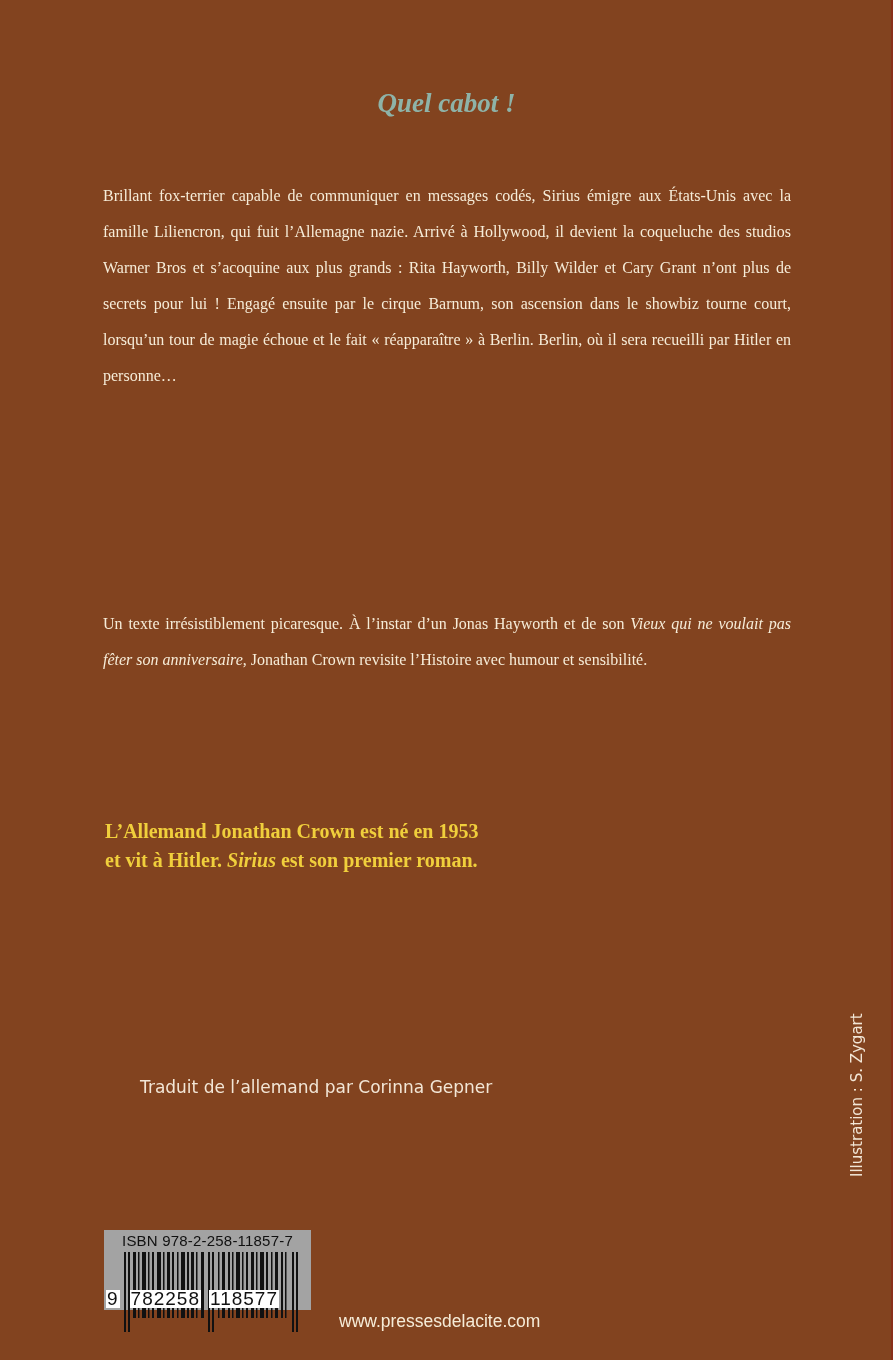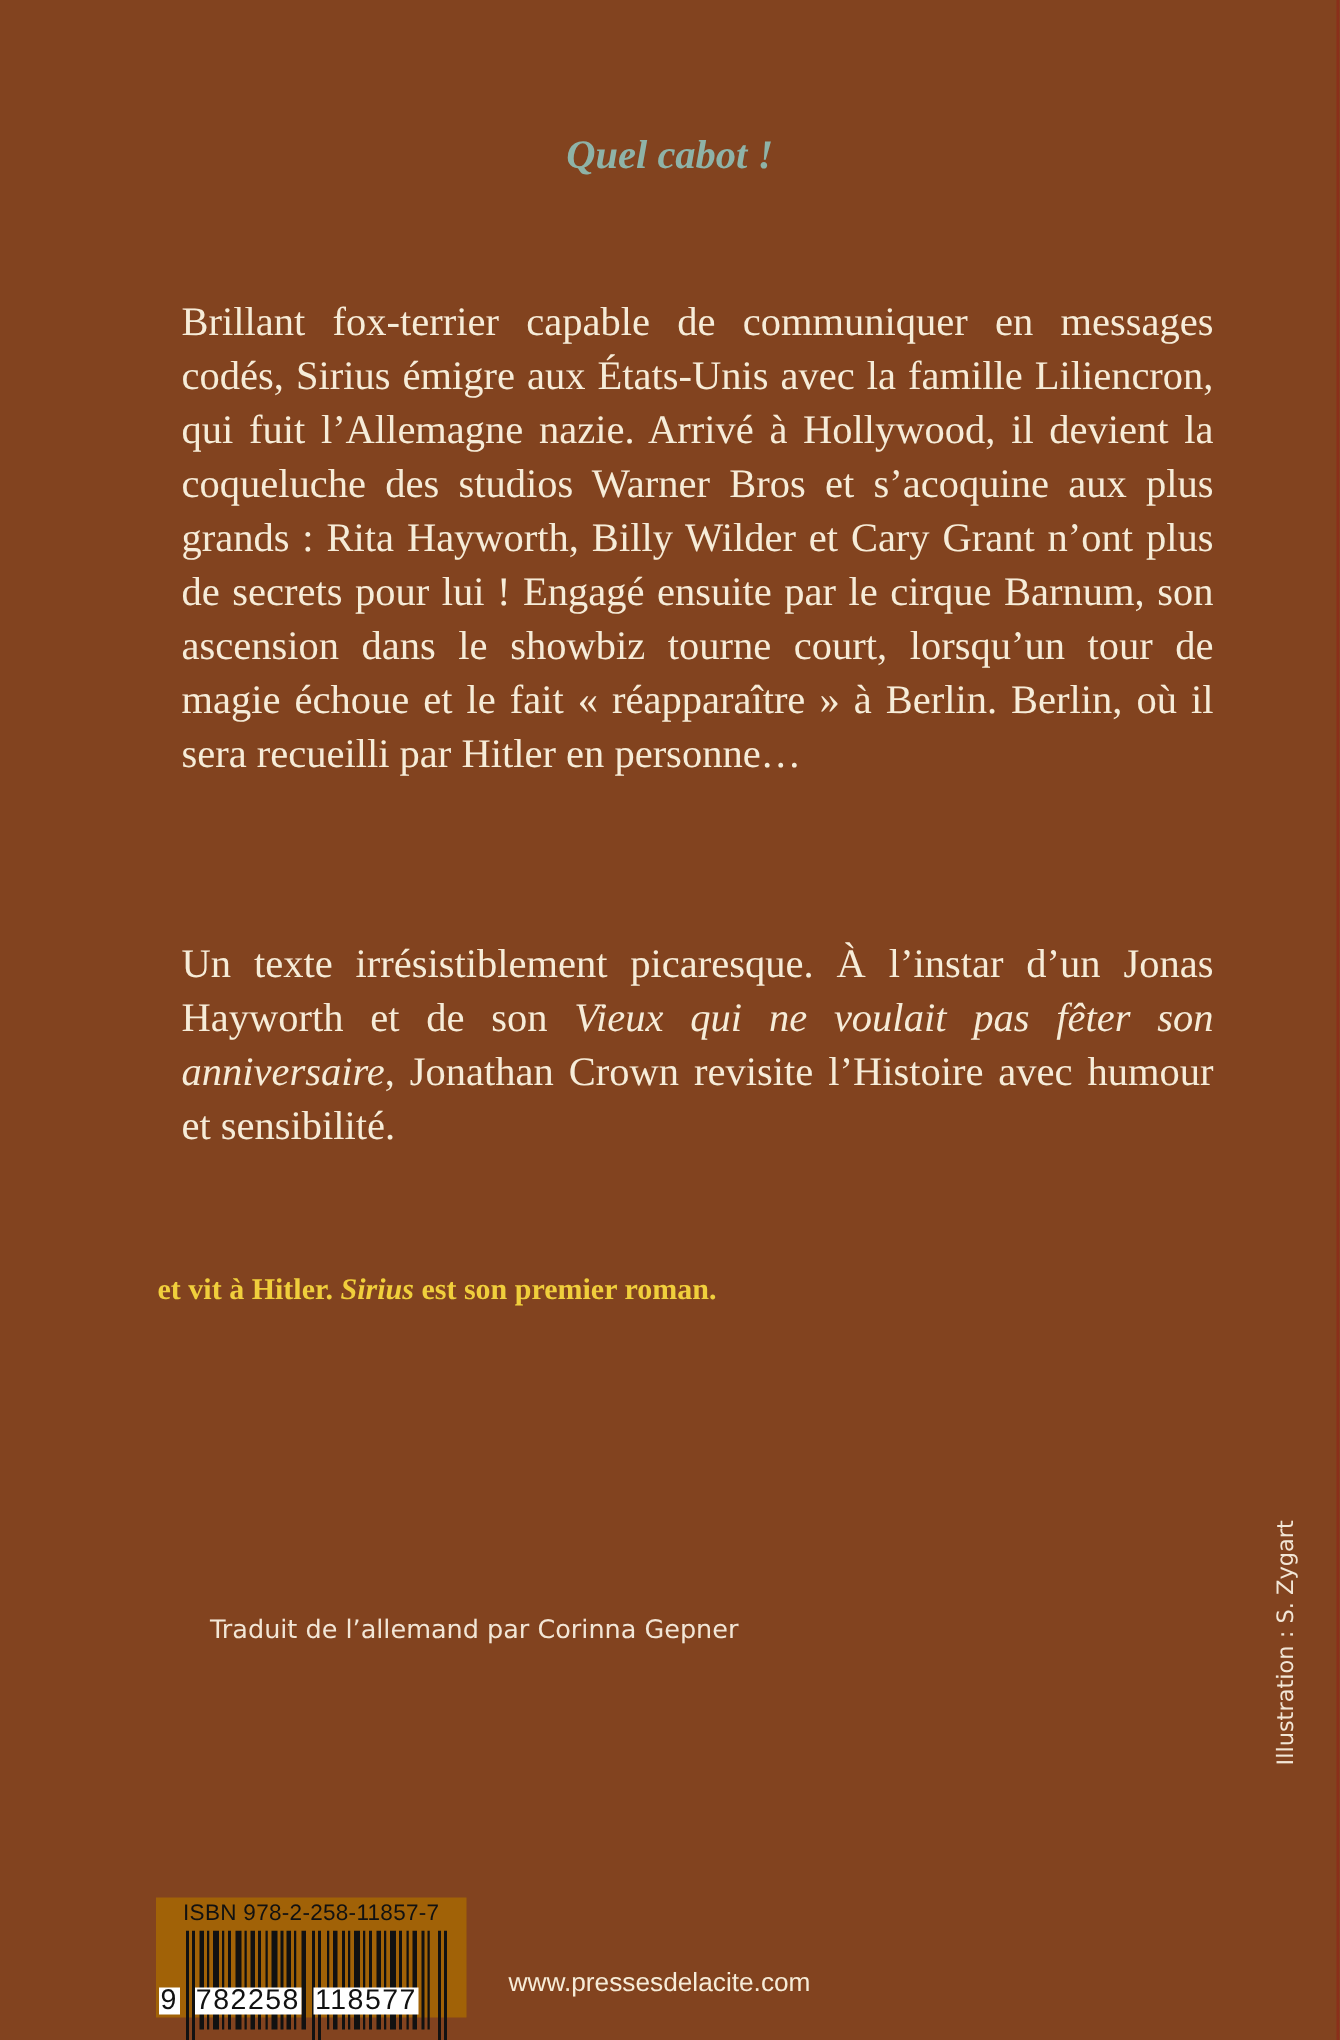--- a/index.html
+++ b/index.html
@@ -23,24 +23,24 @@
       font-style: italic;
       font-weight: bold;
       font-size: 27px;
       color: #8eb3a8;
     }
     .blurb {
       position: absolute;
       left: 103px;
       width: 688px;
       color: #f6ecd8;
-      font-size: 27px;
+      font-size: 16px;
       line-height: 36px;
       text-align: justify;
-      margin: 18px;
+      margin: 0;
     }
     .p1 { top: 178px; }
     .p2 { top: 606px; }
     .author {
       position: absolute;
       left: 105px;
       top: 817px;
       color: #f0cf3c;
       font-weight: bold;
       font-size: 20px;
@@ -69,22 +69,21 @@
       transform: rotate(180deg);
       white-space: nowrap;
       text-align: center;
     }
     .barcode-box {
       position: absolute;
       left: 104px;
       top: 1230px;
       width: 207px;
       height: 80px;
-      background: #a16207;
-      margin-top: 35px;
+      background: #a3a3a3;
     }
     .isbn-text {
       position: absolute;
       top: 2px;
       left: 0;
       width: 207px;
       text-align: center;
       font-family: "Liberation Sans", "DejaVu Sans", sans-serif;
       font-size: 15px;
       color: #111;
@@ -133,21 +132,21 @@
 <body>
 
 <div class="edge"></div>
 
 <div class="tagline">Quel cabot !</div>
 
 <p class="blurb p1">Brillant fox-terrier capable de communiquer en messages codés, Sirius émigre aux États-Unis avec la famille Liliencron, qui fuit l’Allemagne nazie. Arrivé à Hollywood, il devient la coqueluche des studios Warner Bros et s’acoquine aux plus grands : Rita Hayworth, Billy Wilder et Cary Grant n’ont plus de secrets pour lui ! Engagé ensuite par le cirque Barnum, son ascension dans le showbiz tourne court, lorsqu’un tour de magie échoue et le fait « réapparaître » à Berlin. Berlin, où il sera recueilli par Hitler en personne…</p>
 
 <p class="blurb p2"><span>Un texte irrésistiblement picaresque. À l’instar d’un Jonas Hayworth et de son </span><i>Vieux qui ne voulait pas fêter son anniversaire</i><span>, Jonathan Crown revisite l’Histoire avec humour et sensibilité.</span></p>
 
-<p class="author"><br><span>et vit à Hitler. </span><i>Sirius</i><span> est son premier roman.</span></p>
+<p class="author"><span>L’Allemand Jonathan Crown est né en 1953</span><br><span>et vit à Hitler. </span><i>Sirius</i><span> est son premier roman.</span></p>
 
 <div class="translator">Traduit de l’allemand par Corinna Gepner</div>
 
 <div class="illustration">Illustration : S. Zygart</div>
 
 <div class="barcode-box">
   <div class="isbn-text">ISBN 978-2-258-11857-7</div>
   <svg class="bars" viewBox="0 0 176 80" preserveAspectRatio="none">
     <g fill="#111">
       <rect x="0" y="0" width="2" height="80"></rect>

